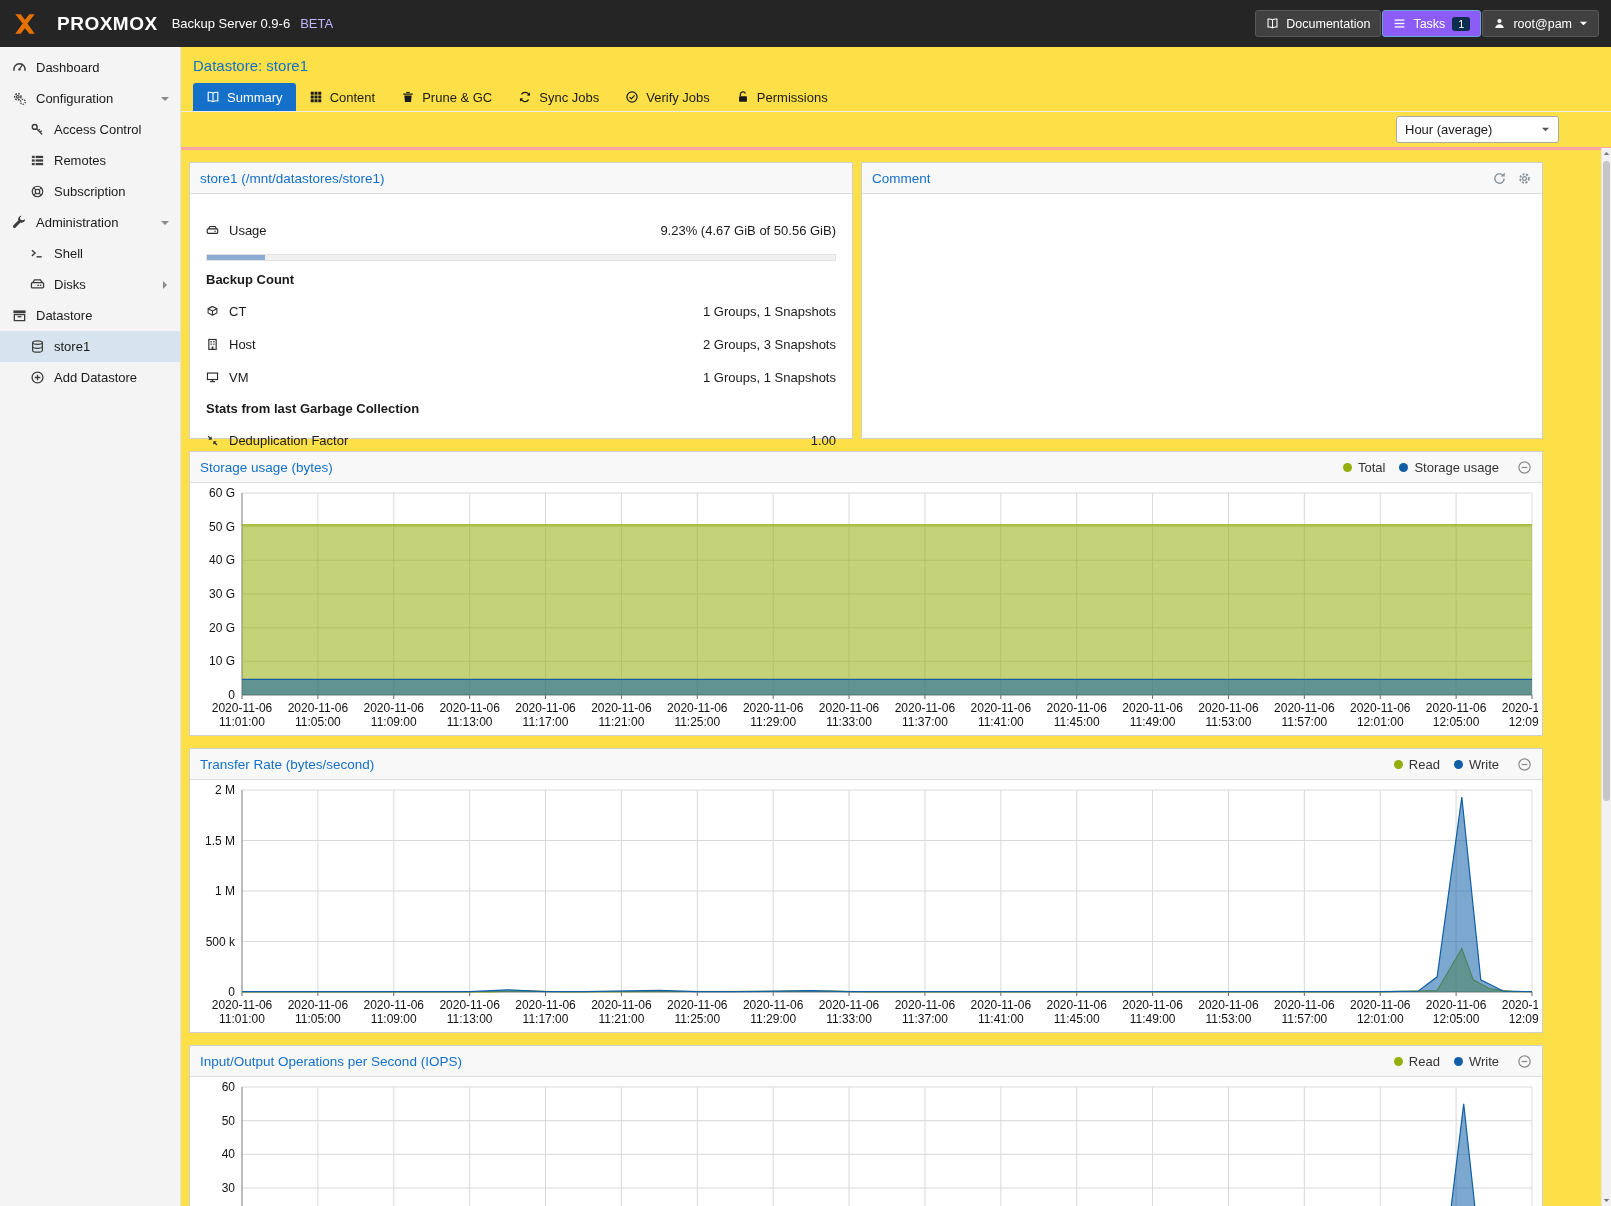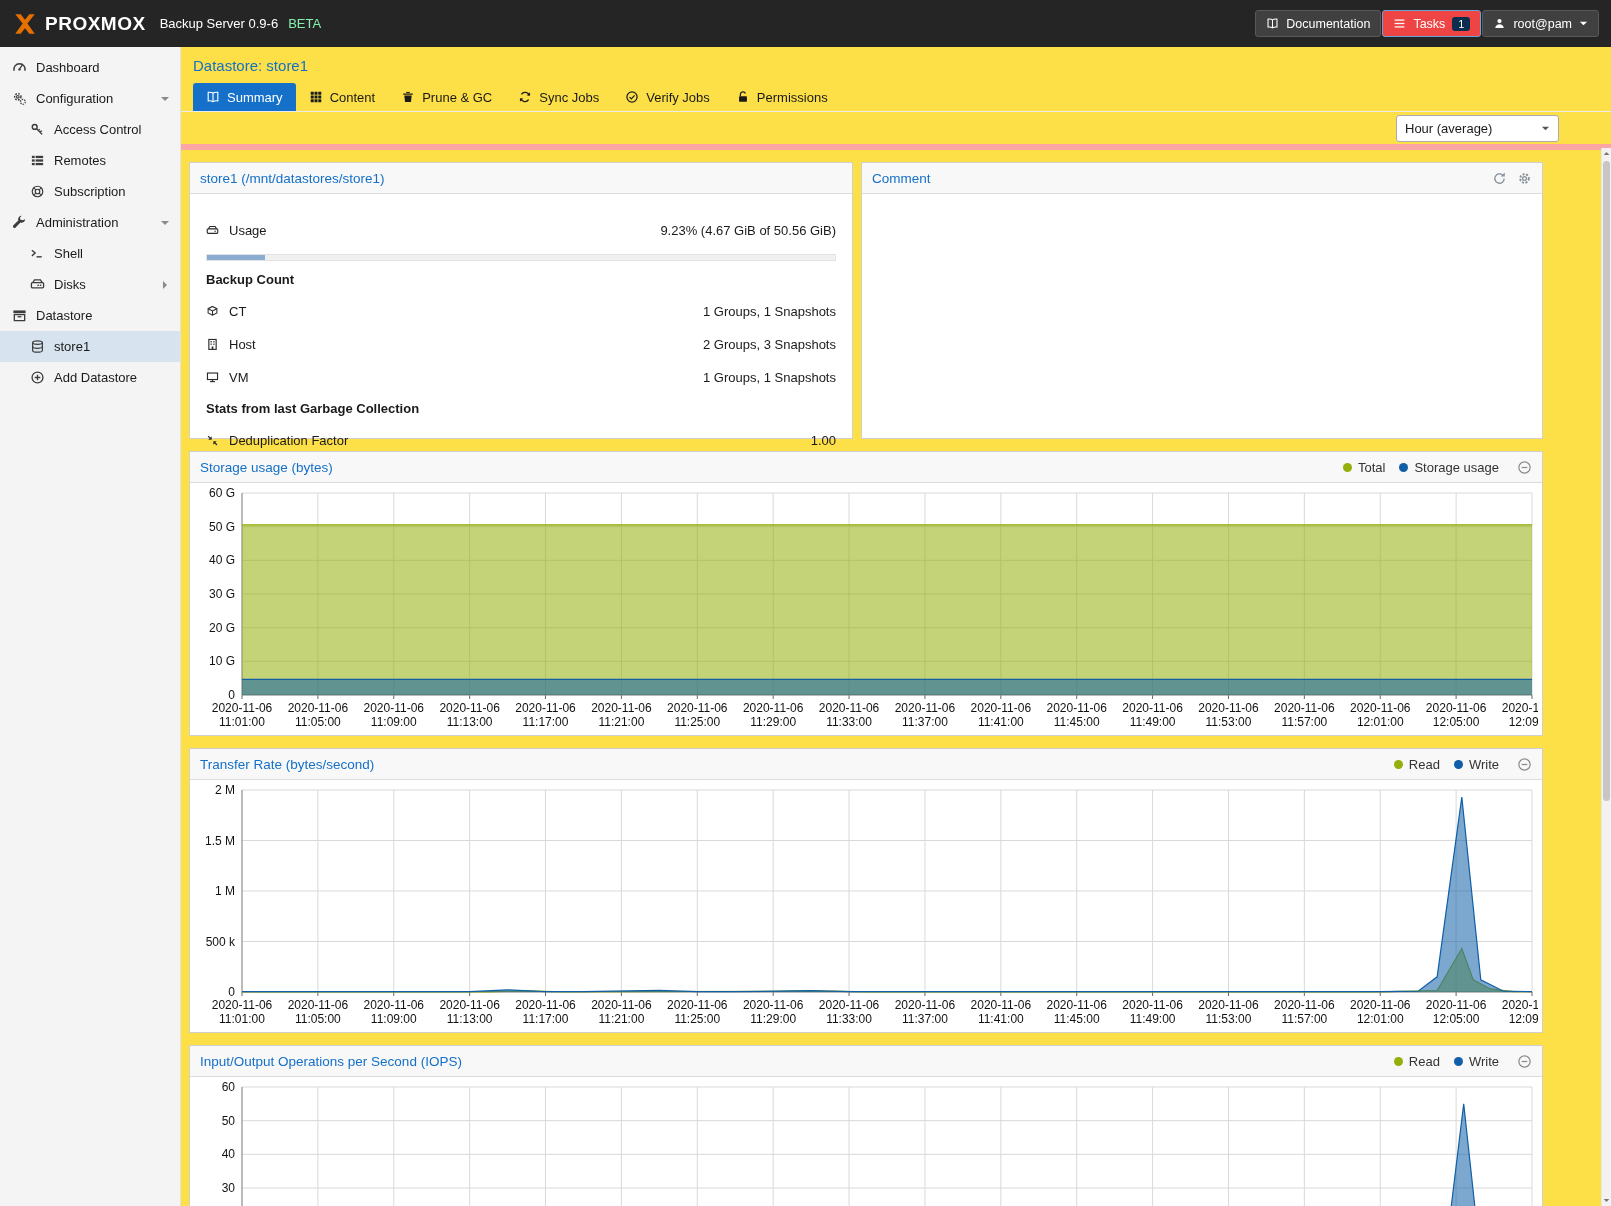--- a/index.html
+++ b/index.html
@@ -8,49 +8,49 @@
     --border:#cfcfcf;
     --sidebar-bg:#f4f4f4;
   }
   *{box-sizing:border-box;margin:0;padding:0}
   body{
     width:1611px;height:1206px;overflow:hidden;background:#fff;
     font-family:"Liberation Sans",sans-serif;font-size:13px;color:#1a1a1a;
   }
   
   #topbar{height:47px;background:#252525;display:flex;align-items:center;padding:0 12px;color:#fff;gap:10px}
-  .brand{display:flex;align-items:center;gap:7px}
+  .brand{display:flex;align-items:center;gap:19px}
   .brand-text{font-weight:bold;font-size:19px;letter-spacing:.5px;color:#fff}
   .product{font-size:13px;color:#fff;margin-left:4px}
-  .beta{color:#86efac;cursor:pointer;font-size:13px}
+  .beta{color:#c4b5fd;cursor:pointer;font-size:13px}
   .topbar-right{margin-left:auto;display:flex;gap:1px;align-items:flex-end}
   .tb-btn{display:flex;align-items:center;gap:7px;background:#404040;border:1px solid #585858;color:#fff;
     font-family:inherit;font-size:12.5px;height:27px;padding:0 10px;border-radius:3px;cursor:pointer}
   .tb-btn svg{width:13px;height:13px;flex:none}
-  .tb-btn.tasks{background:#ef4444;border-color:#6aa3d6}
+  .tb-btn.tasks{background:#8b5cf6;border-color:#6aa3d6}
   .badge{background:#0b2e4f;border-radius:3px;padding:1px 6px;font-size:11px;color:#fff}
   .tb-caret svg{width:9px;height:9px}
   
   #body-row{display:flex;height:1159px}
   #sidebar{width:181px;background:var(--sidebar-bg);border-right:1px solid #e3e3e3;padding-top:5px;flex:none}
   .side-item{height:31px;display:flex;align-items:center;gap:9px;padding:0 10px 0 12px;cursor:pointer}
   .side-item.lvl1{padding-left:30px}
   .side-item.selected{background:#d7e3ee}
   .sicon{width:15px;height:15px;display:flex;color:#3c3c3c;flex:none}
   .sicon svg{width:15px;height:15px}
   .slabel{white-space:nowrap}
   .caret{margin-left:auto;color:#8a8a8a;display:flex}
   .caret svg{width:10px;height:10px}
   #main{flex:1;display:flex;flex-direction:column;position:relative;min-width:0;background:#fde047}
   .page-title{color:var(--blue);font-size:15px;padding:10px 12px 8px}
   .tabs{display:flex;padding-left:12px;align-items:flex-end;height:30px;border-bottom:1px solid #ececec}
   .tab{display:flex;align-items:center;gap:7px;padding:0 13px;height:28px;cursor:pointer;border-radius:3px 3px 0 0;color:#1a1a1a}
   .tab svg{width:14px;height:14px;flex:none}
   .tab.active{background:var(--blue);color:#fff}
-  .toolbar{height:38px;display:flex;align-items:center;justify-content:flex-end;padding-right:52px;border-bottom:6px solid #fca5a5;flex:none}
+  .toolbar{height:38px;display:flex;align-items:center;justify-content:flex-end;padding-right:52px;border-bottom:3px solid #fca5a5;flex:none}
   .select{width:163px;height:27px;border:1px solid #ababab;border-radius:3px;display:flex;align-items:center;
     justify-content:space-between;padding:0 8px;cursor:pointer;background:#fff}
   .sel-caret{display:flex;color:#555}
   .sel-caret svg{width:9px;height:9px}
   .content{flex:1;padding:12px 68px 0 8px;overflow:hidden}
   .row-top{display:flex;gap:8px;height:277px;margin-bottom:12px}
   .panel{border:1px solid var(--border);background:#fff;display:flex;flex-direction:column;min-width:0}
   .summary-panel{width:664px;flex:none}
   .comment-panel{flex:1}
   .panel-header{height:31px;flex:none;background:#f8f8f8;border-bottom:1px solid #dcdcdc;display:flex;

